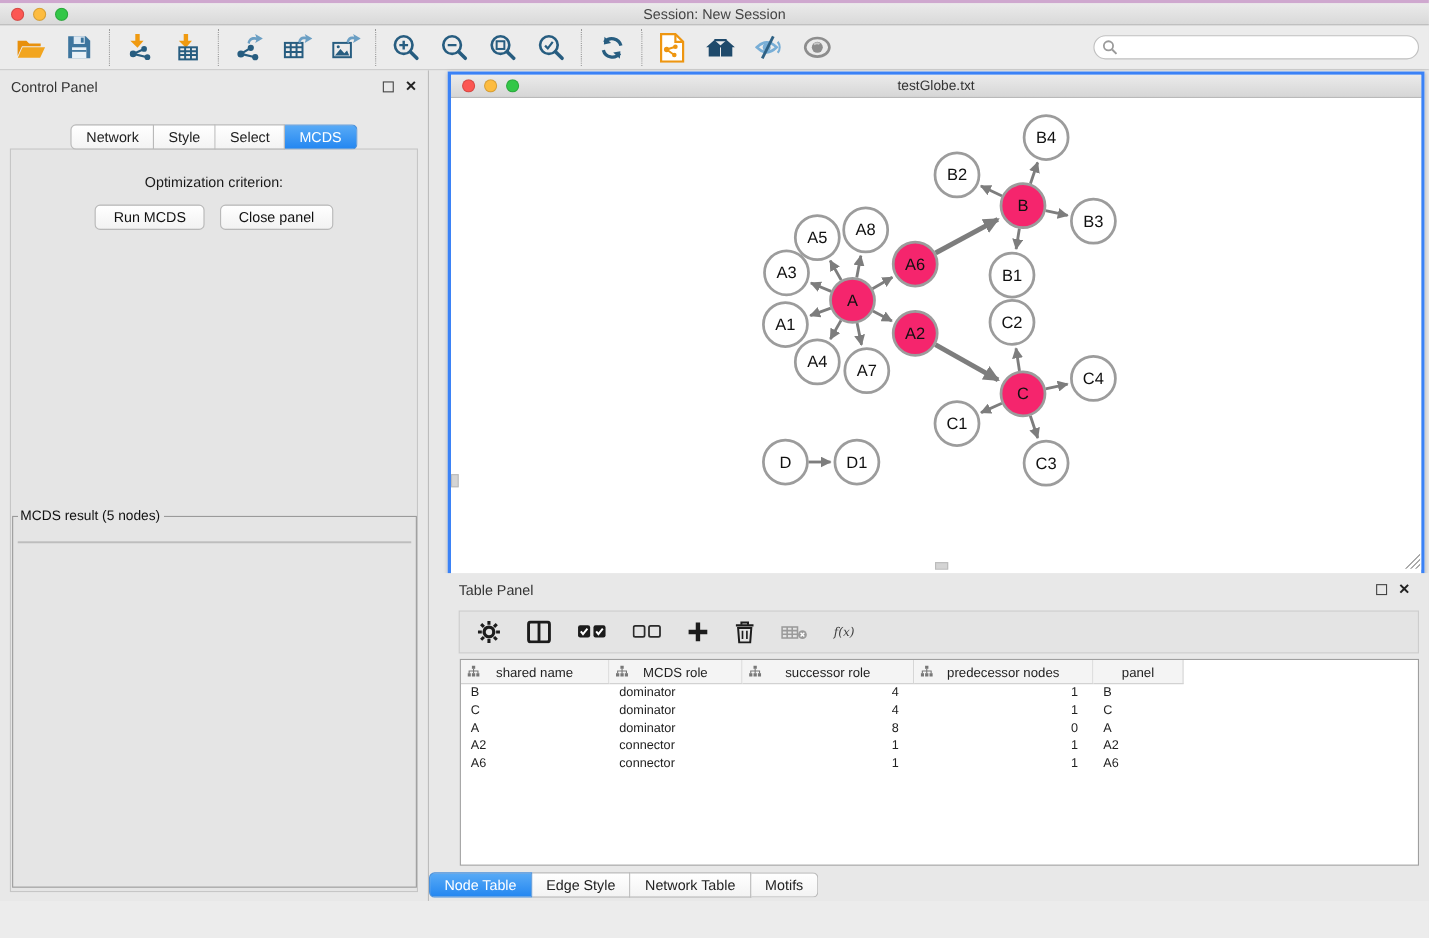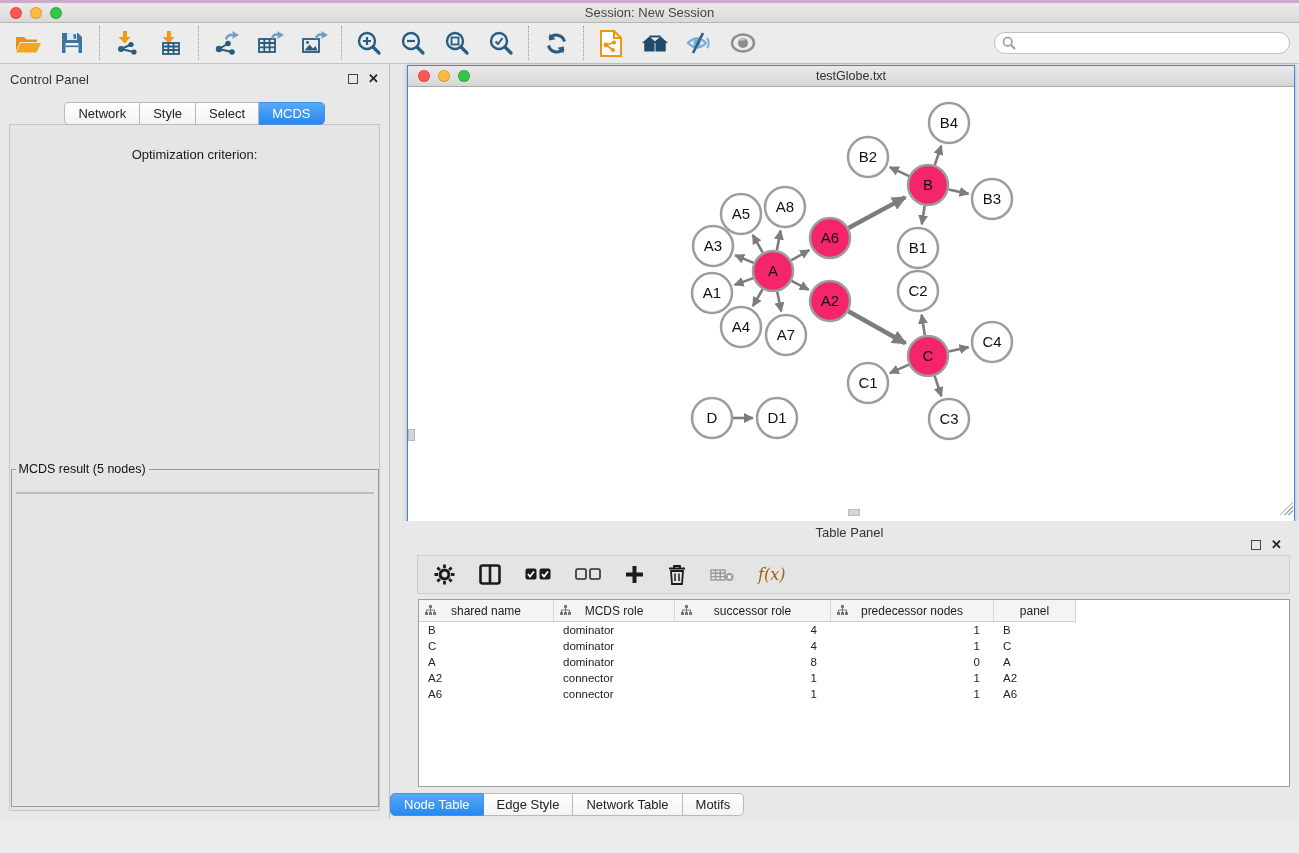--- a/index.html
+++ b/index.html
@@ -49,21 +49,21 @@
   .close-x { font-size:13px; font-weight:bold; color:#222; line-height:10px; }
 
   .seg-tabs { display:inline-flex; }
   .seg-tab {
     padding:3px 13px; font-size:13px; background:linear-gradient(#ffffff,#f3f3f3);
     border:1px solid #b9b9b9; border-left:none; color:#222; cursor:default; white-space:nowrap;
   }
   .seg-tab:first-child { border-left:1px solid #b9b9b9; border-radius:5px 0 0 5px; }
   .seg-tab:last-child { border-radius:0 5px 5px 0; }
   .seg-tab.selected { background:linear-gradient(#58aaf6,#2487f1); color:#fff; border-color:#4a90da; }
-  .cp-tabbar { display:flex; justify-content:center; margin-top:12px; position:relative; z-index:2;text-align:right; }
+  .cp-tabbar { display:flex; justify-content:center; margin-top:23px; position:relative; z-index:2;text-align:right; }
 
   .cp-content {
     margin:-1px 9px 8px 9px; flex:1; border:1px solid #c6c6c6; background:#e5e5e5;
     display:flex; flex-direction:column; align-items:center; padding-top:22px;
   }
   .crit-label { font-size:13px; color:#1a1a1a; }
   .mac-select {
     margin-top:9px; width:313px; height:23px; background:#fff; border:1px solid #b5b5b5; border-radius:4px;
     display:flex; align-items:center; font-size:13px; position:relative; padding-left:9px;
   }
@@ -90,46 +90,46 @@
     border:1px solid #bdbdbd; overflow:hidden; font-size:12.5px;
   }
   .result-scroll { position:absolute; top:0; bottom:0; right:0; width:11px; background:#f4f4f4; border-left:1px solid #e2e2e2; }
   .result-item { padding:1px 6px; line-height:15.5px; color:#000; }
 
   
   .right-area { position:relative; flex:1; background:#e8e8e8; }
 
   .net-window {
     position:absolute; left:17px; top:1px; width:888px; height:536px;
-    border:1px solid #3b82f6; background:#fff; box-shadow:0 1px 4px rgba(0,0,0,.25);
+    border:3px solid #3b82f6; background:#fff; box-shadow:0 1px 4px rgba(0,0,0,.25);
   }
   .net-titlebar {
     height:21px; background:linear-gradient(#ebebeb,#d6d6d6); border-bottom:1px solid #aaa;
     display:flex; align-items:center; position:relative;
   }
   .net-titlebar .titlebar-title { font-size:12.5px; color:#333; }
   .net-canvas { position:relative; width:100%; height:429px; background:#fff; overflow:hidden; }
   .net-canvas svg { position:absolute; inset:0; }
   .vscroll-thumb { position:absolute; left:0; top:342px; width:7px; height:12px; background:#d4d4d4; border:1px solid #bbb; }
   .hscroll-thumb { position:absolute; bottom:0; left:440px; width:12px; height:7px; background:#d4d4d4; border:1px solid #bbb; }
   .resize-grip { position:absolute; right:1px; bottom:1px; width:14px; height:14px;
     background:
       linear-gradient(135deg, transparent 50%, #aaa 50%, #aaa 56%, transparent 56%,
       transparent 66%, #aaa 66%, #aaa 72%, transparent 72%,
       transparent 82%, #aaa 82%, #aaa 88%, transparent 88%); }
 
   
   .table-panel { position:absolute; left:0; right:0; top:457px; bottom:0; background:#e8e8e8; }
-  .tp-head { height:26px; display:flex; align-items:center; padding:4px 17px 0 27px;flex-direction:column; }
+  .tp-head { height:26px; display:flex; align-items:center; padding:4px 17px 0 27px; }
   .tp-toolbar {
     margin:8px 9px 0 27px; height:39px; background:#e4e4e4; border:1px solid #cdcdcd;
     display:flex; align-items:center; gap:24px; padding:0 16px;
   }
   .tp-icon { display:flex; align-items:center; justify-content:center; cursor:default; }
-  .fx-label { font-family:"DejaVu Serif", serif; font-style:italic; font-size:16px; color:#a16207; }
+  .fx-label { font-family:"DejaVu Serif", serif; font-style:italic; font-size:11px; color:#404040; }
   .tp-table-wrap {
     position:absolute; left:28px; right:9px; top:78px; height:188px;
     background:#fff; border:1px solid #9f9f9f; overflow:hidden;
   }
   .tp-header-row { display:flex; height:22px; font-size:12px; color:#222; }
   .th-cell {
     position:relative; background:#f4f4f4; border-right:1px solid #d6d6d6; border-bottom:1px solid #cfcfcf;
     display:flex; align-items:center; justify-content:center;
   }
   .th-cell .attr-ic { position:absolute; left:6px; top:5px; }
@@ -323,20 +323,24 @@
       </span>
     </div>
     <div class="cp-tabbar seg-tabs" id="cp-tabs">
         <div class="seg-tab">Network</div>
         <div class="seg-tab">Style</div>
         <div class="seg-tab">Select</div>
         <div class="seg-tab selected">MCDS</div>
       </div>
     <div class="cp-content">
       <div class="crit-label">Optimization criterion:</div>
+      <div class="cp-buttons">
+        <button class="mac-btn">Run MCDS</button>
+        <button class="mac-btn">Close panel</button>
+      </div>
       <fieldset class="result-fieldset">
         <legend class="result-legend">MCDS result (5 nodes)</legend>
         <div class="result-list" id="result-list">
           <div class="result-scroll"></div>
         <div class="result-item">A2</div>
           </div>
       </fieldset>
     </div>
   </div>
 

